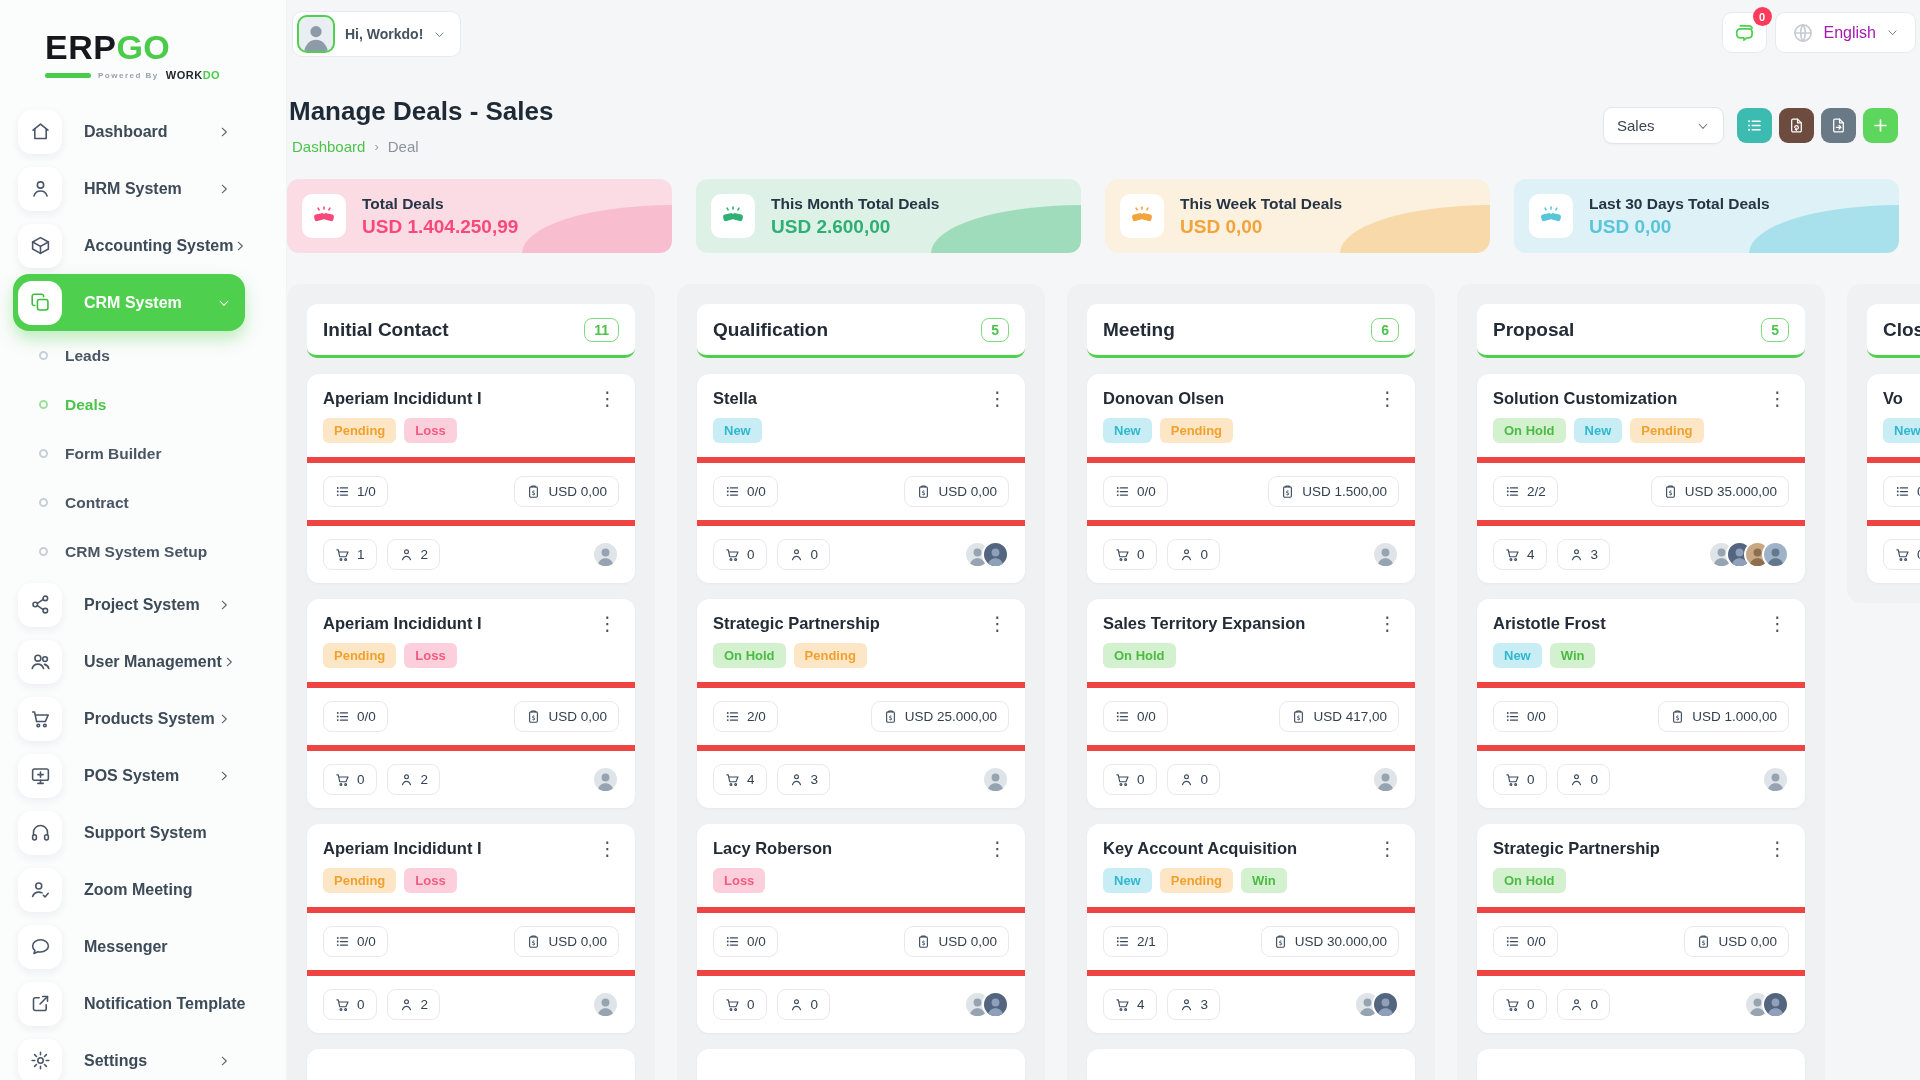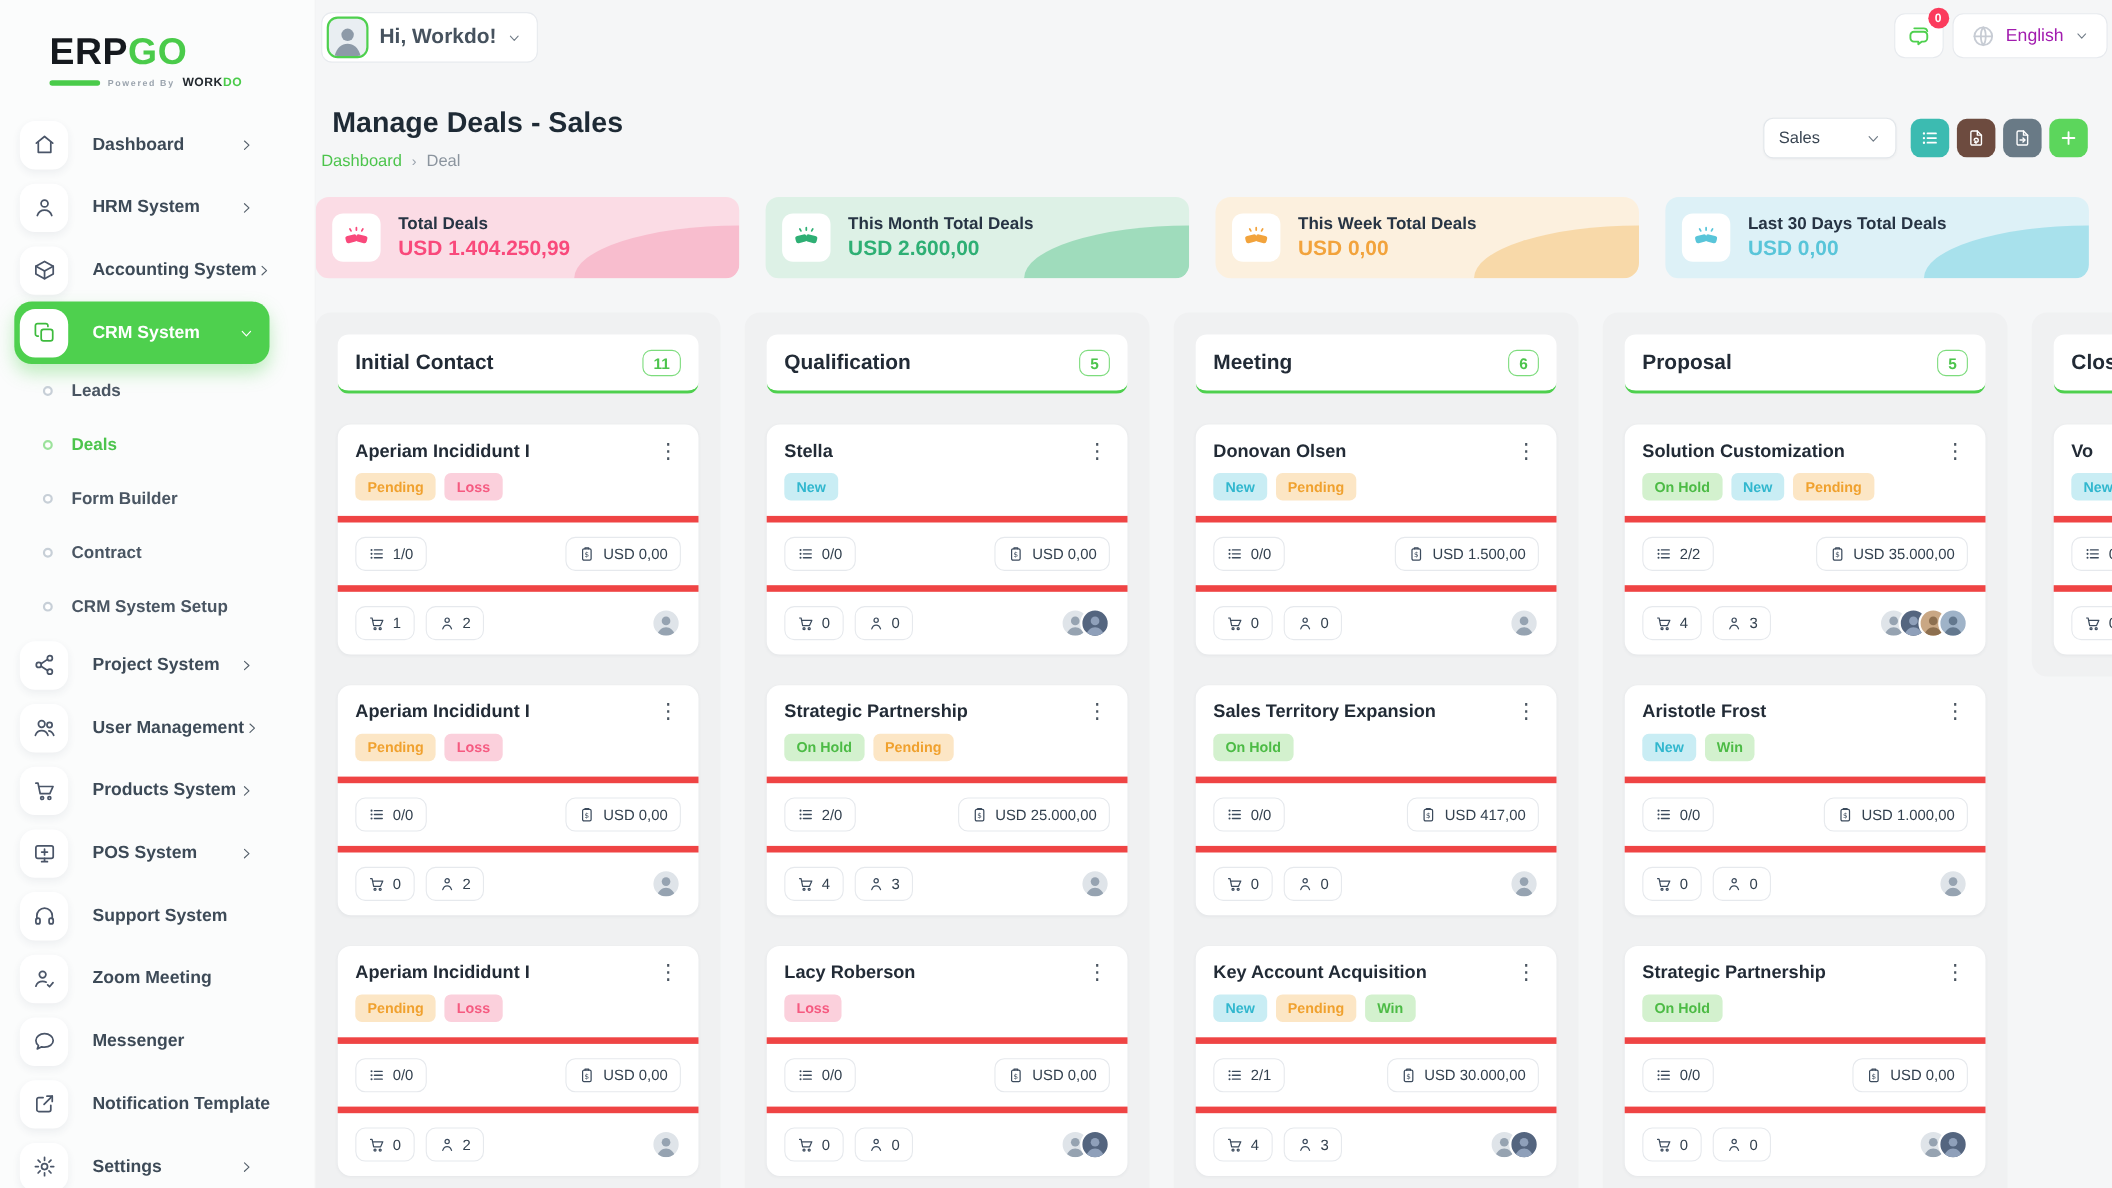--- a/index.html
+++ b/index.html
@@ -35,35 +35,35 @@
   .nav-bullet { width:9px; height:9px; border-radius:50%; border:2px solid #c7cfd7; background:#fff; }
   .nav-bullet.green { border-color:#9ce29c; }
   .nav-sub-label { margin-left:17px; font-size:15.5px; font-weight:600; color:#4a5663; }
   .nav-sub.active .nav-sub-label { color:#4CC44C; }
 
   
   .user-chip { position:absolute; left:292px; top:11px; height:46px; background:#fff; border:1px solid #e7eaee;
                border-radius:10px; display:flex; align-items:center; gap:10px; padding:0 14px 0 4px; cursor:pointer; }
   .user-avatar { width:38px; height:38px; border-radius:10px; border:2px solid #4ED04E; background:#e9eef2;
                  display:flex; align-items:end; justify-content:center; overflow:hidden; }
-  .user-chip-label { font-size:19px; font-weight:600; color:#46525e; }
+  .user-chip-label { font-size:14px; font-weight:600; color:#46525e; }
   .chip-chev { color:#707b86; display:flex; } .chip-chev svg { width:13px; height:13px; }
   .topbar-right { position:absolute; top:12px; right:4px; display:flex; gap:8px; align-items:stretch; }
   .notif-btn { position:relative; width:45px; height:41px; background:#fff; border:1px solid #e7eaee; border-radius:10px;
                display:flex; align-items:center; justify-content:center; color:#4ED04E; cursor:pointer; }
   .notif-btn svg { width:23px; height:23px; }
   .notif-badge { position:absolute; top:-6px; right:-6px; min-width:19px; height:19px; border-radius:10px; background:#FB3B5C;
                  color:#fff; font-size:11px; font-weight:700; display:flex; align-items:center; justify-content:center; padding:0 5px; }
   .lang-chip { height:41px; background:#fff; border:1px solid #e7eaee; border-radius:10px; display:flex; align-items:center;
                gap:10px; padding:0 16px; cursor:pointer; }
   .globe { color:#c7ccd4; display:flex; } .globe svg { width:22px; height:22px; }
   .lang-label { font-size:16px; color:#a21caf; }
 
   
-  .page-title { position:absolute; left:302px; top:96px; font-size:26px; font-weight:700; color:#1e2a35; }
+  .page-title { position:absolute; left:289px; top:96px; font-size:26px; font-weight:700; color:#1e2a35; }
   .breadcrumb { position:absolute; left:292px; top:138px; font-size:15px; display:flex; gap:9px; align-items:center; }
   .bc-link { color:#4CC44C; cursor:pointer; }
   .bc-sep { color:#9aa3ad; font-size:13px; }
   .bc-current { color:#8b949e; }
 
   
   .toolbar { position:absolute; top:107px; left:1603px; display:flex; align-items:center; }
   .pipeline-select { width:121px; height:37px; background:#fff; border:1px solid #e2e6ea; border-radius:9px;
                      display:flex; align-items:center; justify-content:space-between; padding:0 13px; cursor:pointer;
                      font-size:15px; color:#394552; box-shadow:0 1px 2px rgba(0,0,0,.03); }
@@ -84,21 +84,21 @@
   .stat-value { font-size:19px; font-weight:700; margin-top:3px; }
 
   
   .board { position:absolute; top:284px; left:287px; width:1633px; height:900px; display:flex; gap:22px; align-items:flex-start; }
   .kcol { flex:0 0 368px; width:368px; background:#f0f1f2; border-radius:14px; padding:20px; }
   .kcol-head { background:#fff; border-radius:10px; height:54px; display:flex; align-items:center; justify-content:space-between;
                padding:0 16px; border-bottom:3px solid #4ED04E; }
   .kcol-title { font-size:19px; font-weight:700; color:#222b36; }
   .kcol-count { border:1.5px solid #7ddc7d; color:#4CC44C; background:#fff; border-radius:8px; font-size:14px; font-weight:700;
                 padding:3px 9px; }
-  .kcard { background:#fff; border-radius:12px; margin-top:28px; box-shadow:0 1px 3px rgba(30,50,70,.05); padding-top:15px; cursor:grab; }
+  .kcard { background:#fff; border-radius:12px; margin-top:16px; box-shadow:0 1px 3px rgba(30,50,70,.05); padding-top:15px; cursor:grab; }
   .kcard-head { display:flex; align-items:flex-start; justify-content:space-between; padding:0 16px; }
   .kcard-title { font-size:16.5px; font-weight:700; color:#222b36; }
   .kebab { font-size:19px; color:#4a5560; line-height:1; cursor:pointer; padding:0 2px; }
   .tags { display:flex; gap:8px; padding:0 16px; margin:10px 0 14px; }
   .tag { border-radius:6px; padding:5px 11px; font-size:13px; font-weight:700; }
   .krow { border-top:6px solid #ef4444; padding:13px 16px; display:flex; align-items:center; justify-content:space-between; }
   .krow-left { display:flex; gap:10px; }
   .pill { display:flex; align-items:center; gap:7px; border:1px solid #e6e9ed; border-radius:9px; padding:7px 11px;
           font-size:13.5px; color:#33414f; background:#fff; }
   .pill svg { width:15px; height:15px; color:#3c4b5d; }

